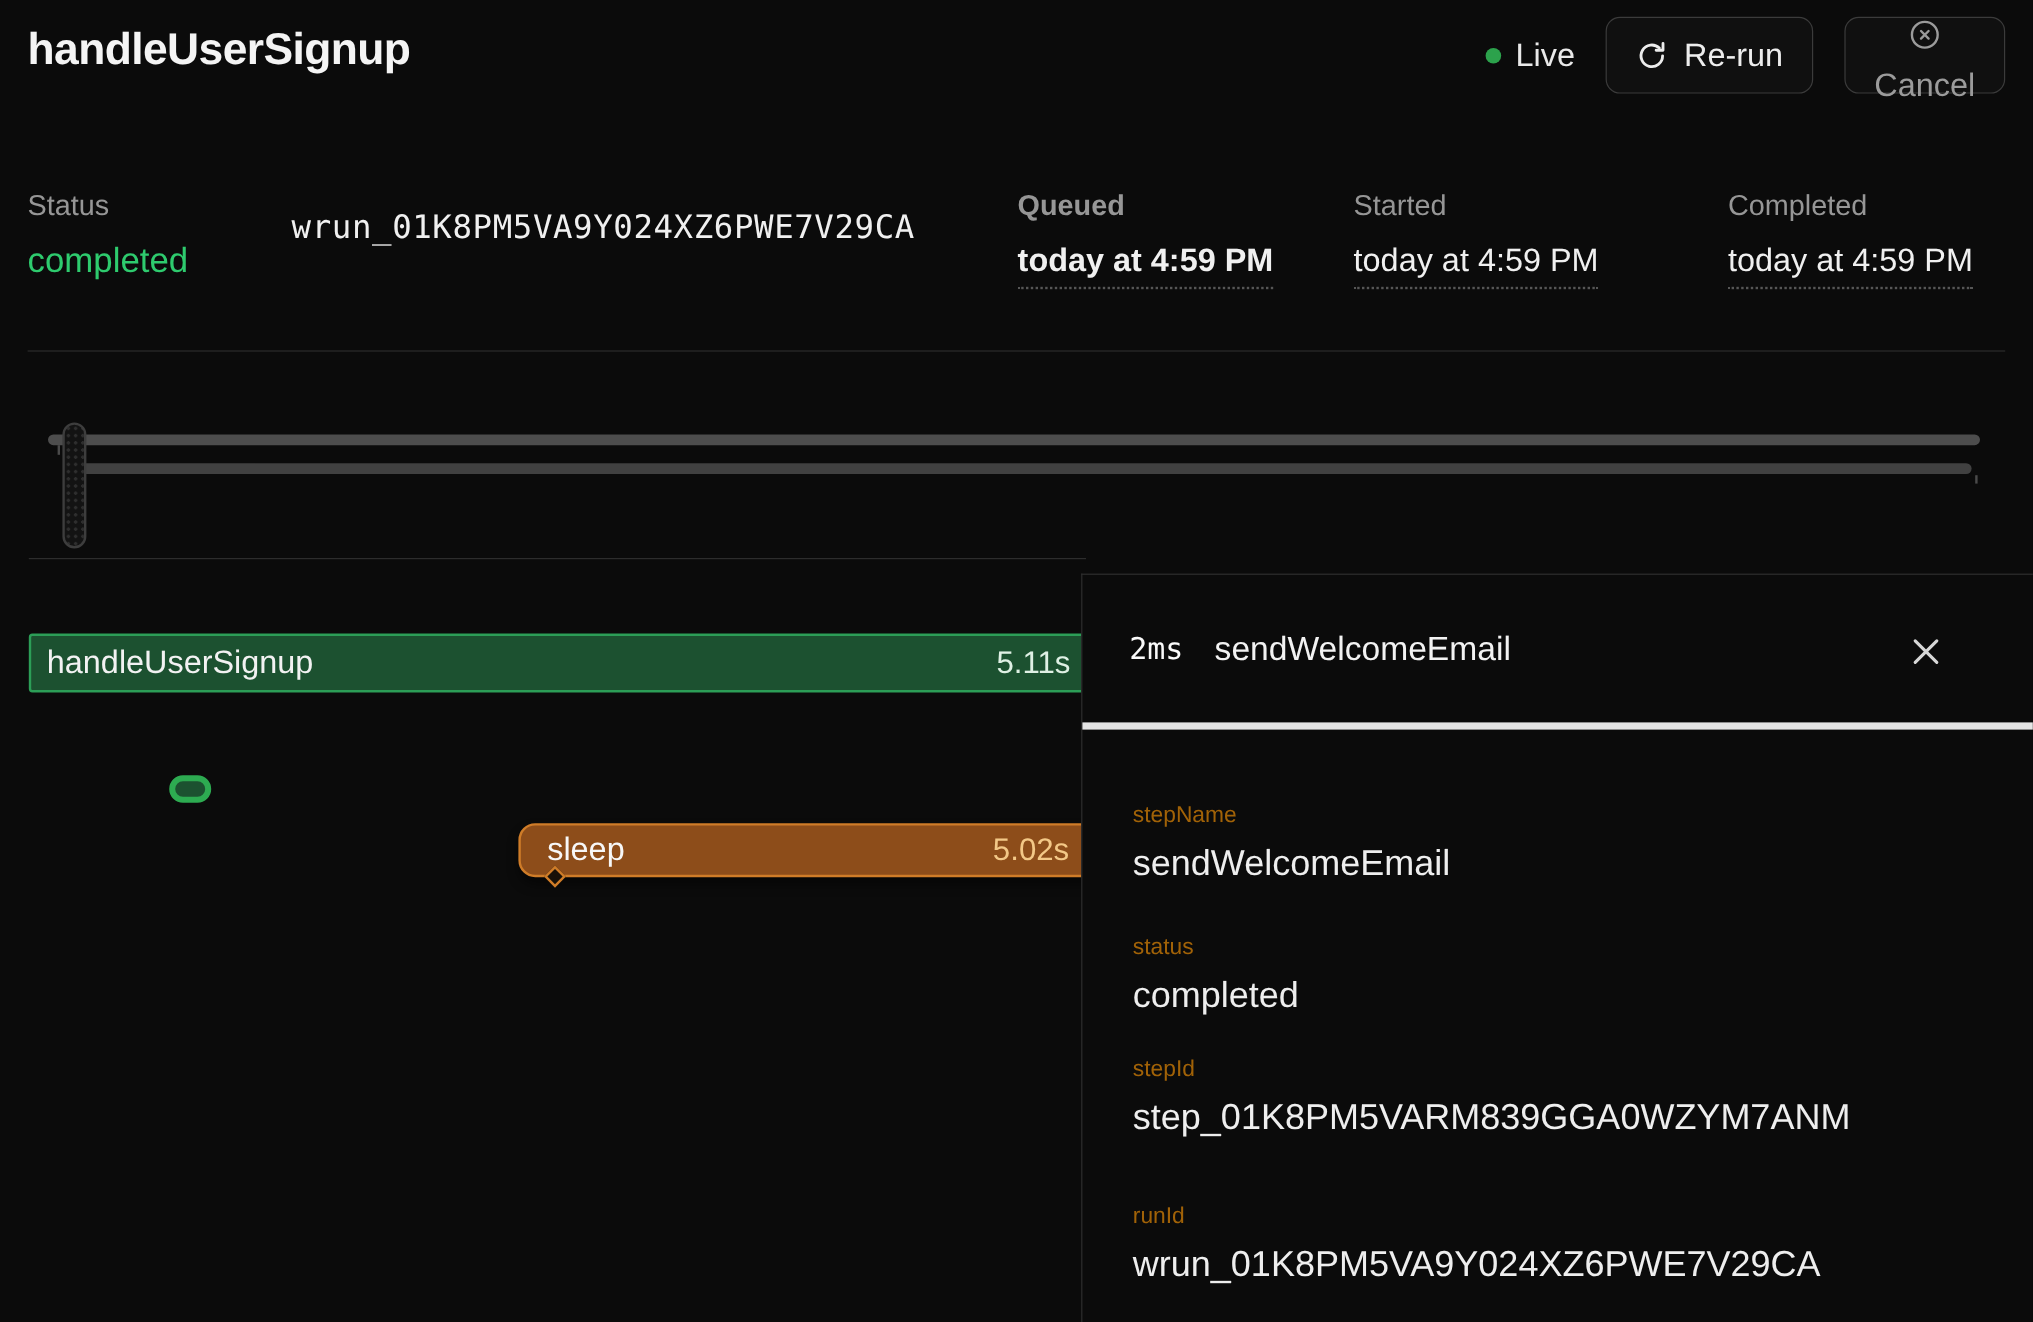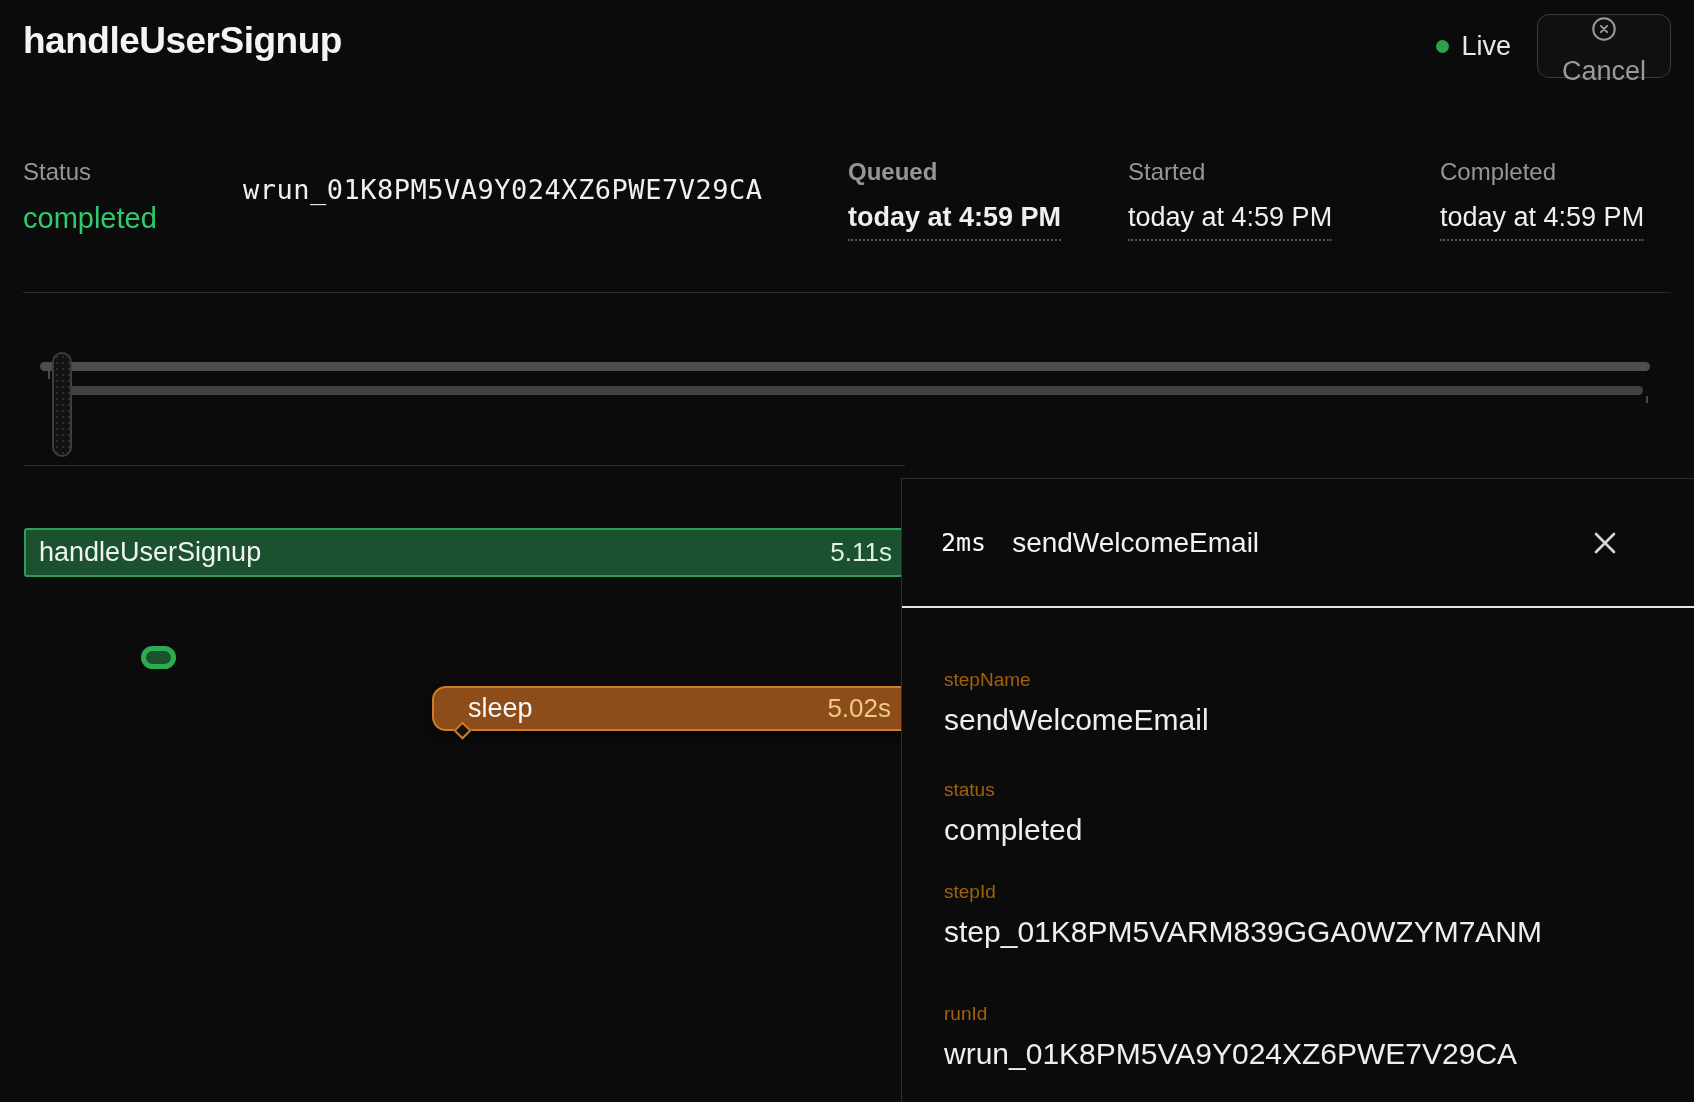--- a/index.html
+++ b/index.html
@@ -90,21 +90,20 @@
     position: absolute; left: 141px; top: 646px; width: 35px; height: 23px;
     border: 5px solid #2dab51; border-radius: 12px; background: #1c5130;
     z-index: 1; cursor: pointer;
   }
   .span-sleep {
     left: 432px; top: 686px; width: 478px; height: 45px;
     background: #8d4d1a; border: 2px solid #cf7c28;
     border-radius: 14px 0 0 14px;
     display: flex; align-items: center;
     box-shadow: 0 6px 10px rgba(0,0,0,0.45);
-    padding-left: 12px;
   }
   .span-sleep .span-label { padding-left: 22px; font-size: 27px; color: #f7f7f7; }
   .span-sleep .span-time {
     position: absolute; right: 17px; font-size: 26px; color: #f3c887;
   }
   .sleep-diamond {
     position: absolute; left: 456px; top: 724px; width: 13px; height: 13px;
     background: #171008; border: 2px solid #cf7c28;
     transform: rotate(45deg); z-index: 3;
   }
@@ -112,21 +111,21 @@
   
   .detail-panel {
     position: absolute; left: 901px; top: 478px; right: 0; bottom: 0;
     background: #0b0b0b;
     border-top: 1px solid #2f2f2f; border-left: 1px solid #2f2f2f;
     z-index: 5;
   }
   .panel-header {
     height: 129px; display: flex; align-items: center;
     padding-left: 39px; gap: 26px; position: relative;
-    border-bottom: 2px solid #e5e5e5;
+    border-bottom: 6px solid #e5e5e5;
   }
   .panel-duration { font-size: 25px; color: #fafafa; }
   .panel-title { font-size: 28px; color: #f2f2f2; }
   .panel-close {
     position: absolute; right: 66px; top: 42px;
     width: 46px; height: 46px;
     display: flex; align-items: center; justify-content: center;
     background: none; border: none; cursor: pointer;
   }
   .panel-field { position: absolute; left: 42px; }
@@ -140,20 +139,29 @@
 </head>
 <body>
 
 <h1 class="page-title">handleUserSignup</h1>
 
 <div class="header-actions">
   <div class="live-indicator">
     <span class="live-dot"></span>
     <span class="live-label">Live</span>
   </div>
+  <button class="btn">
+    <span>
+      <svg width="27" height="27" viewBox="0 0 24 24">
+        <path d="M20 12a8 8 0 1 1-2.4-5.7" fill="none" stroke="#ececec" stroke-width="2.1" stroke-linecap="round"></path>
+        <path d="M20.3 2.8v5.1h-5.1" fill="none" stroke="#ececec" stroke-width="2.1" stroke-linecap="round" stroke-linejoin="round"></path>
+      </svg>
+    </span>
+    <span>Re-run</span>
+  </button>
   <button class="btn secondary">
     <span>
       <svg width="28" height="28" viewBox="0 0 24 24">
         <circle cx="12" cy="12" r="9.2" fill="none" stroke="#9b9b9b" stroke-width="1.7"></circle>
         <path d="M9.3 9.3l5.4 5.4M14.7 9.3l-5.4 5.4" stroke="#9b9b9b" stroke-width="1.7" stroke-linecap="round"></path>
       </svg>
     </span>
     <span>Cancel</span>
   </button>
 </div>

